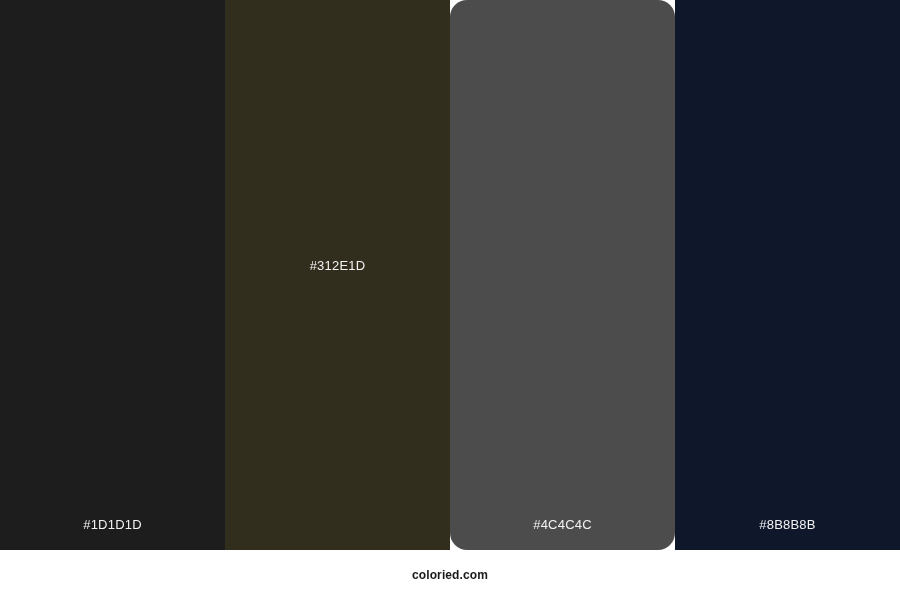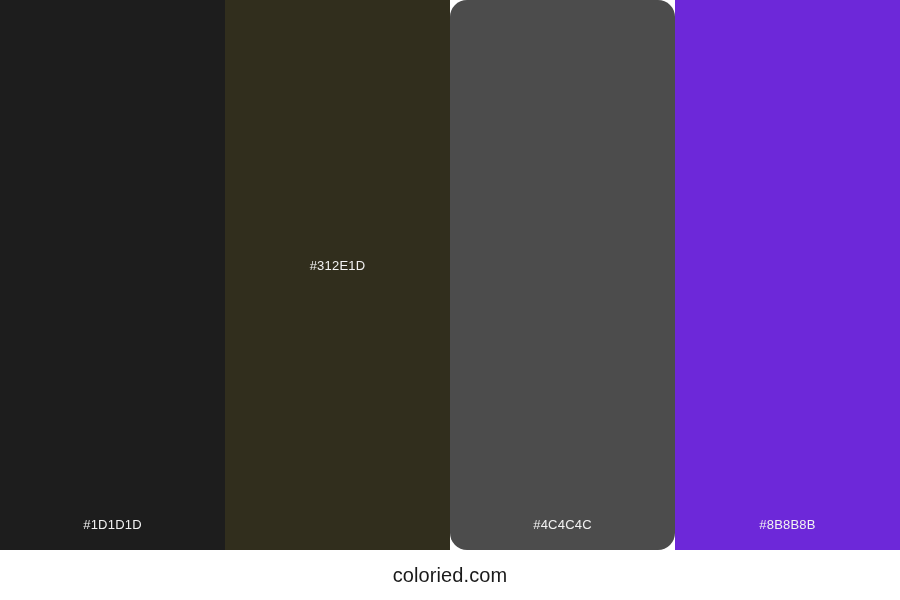--- a/index.html
+++ b/index.html
@@ -55,22 +55,22 @@
     width: 900px;
     height: 50px;
     flex: 0 0 50px;
     background: #ffffff;
     display: flex;
     align-items: center;
     justify-content: center;
   }
   .footer-text {
     font-family: "Liberation Sans", "DejaVu Sans", sans-serif;
-    font-size: 20px;
-    font-weight: 400;
+    font-size: 12px;
+    font-weight: 700;
     color: #1a1a1a;
     line-height: 1;
     letter-spacing: 0.1px;
   }
 </style>
 </head>
 <body style="background: rgb(255, 255, 255);">
 
 <div class="palette-page">
 
@@ -82,21 +82,21 @@
 
     <div class="swatch" style="background-color: rgb(49, 46, 29); align-items: center;">
       <span class="swatch-label" style="color: rgb(242, 242, 242);">#312E1D</span>
     </div>
 
     <div class="swatch" style="background-color: rgb(76, 76, 76); border-radius: 17px;">
       <span class="swatch-label" style="color: rgb(242, 242, 242);">#4C4C4C</span>
     </div>
 
 
-    <div class="swatch" style="background-color: #6d28d9;">
+    <div class="swatch" style="background-color: #0f172a;">
       <span class="swatch-label" style="color: rgb(242, 242, 242);">#8B8B8B</span>
     </div>
 
   </div>
 
   <div class="footer-bar">
     <span class="footer-text" style="color: rgb(26, 26, 26);">coloried.com</span>
   </div>
 
 </div>

